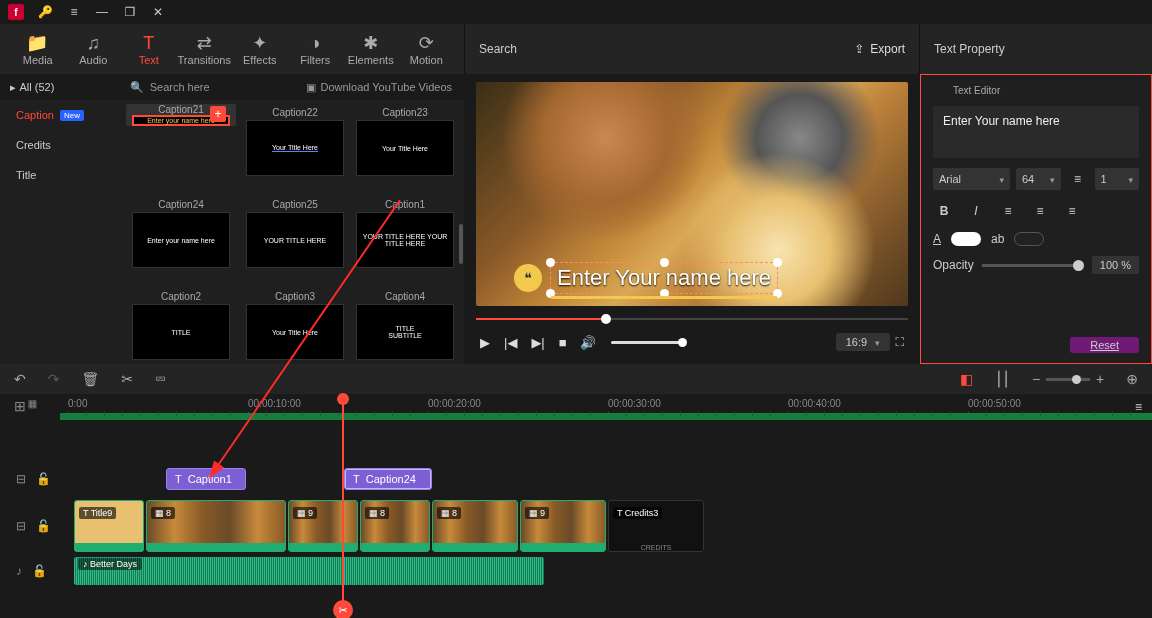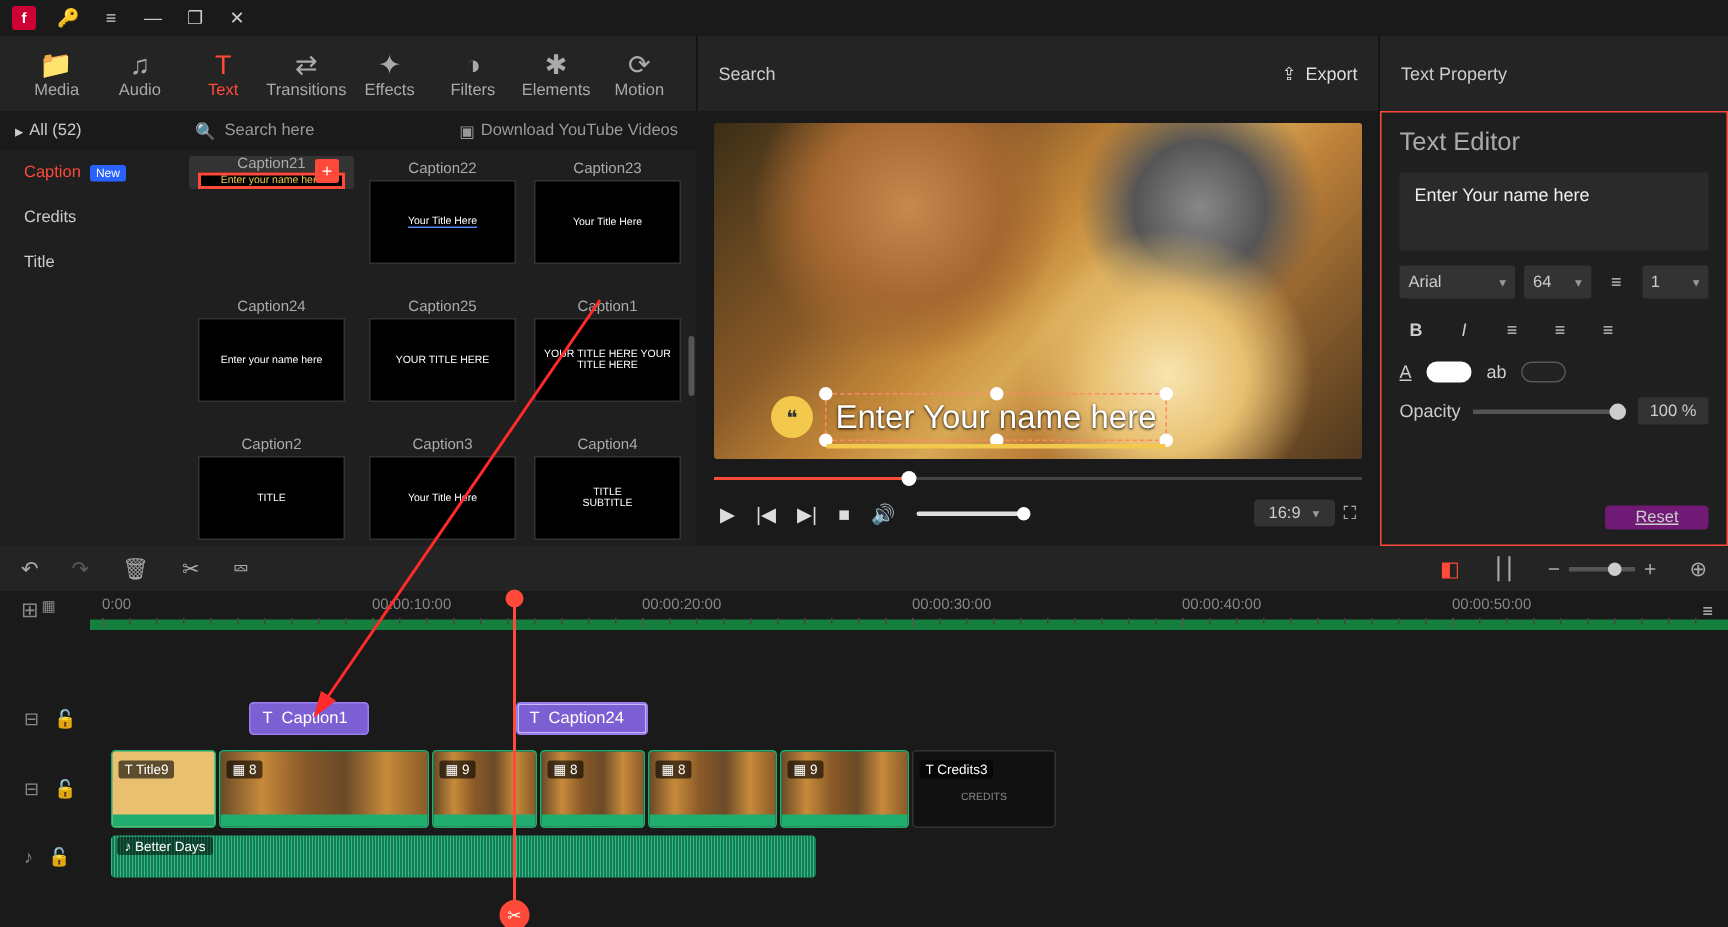--- a/index.html
+++ b/index.html
@@ -68,21 +68,21 @@
 .time-cur { color:#ff4a3a;}
 .controls { height:28px; display:flex; align-items:center; gap:14px; padding:0 4px;}
 .ctrl { color:#ddd; cursor:pointer; font-size:13px;}
 .vol-track { width:72px; height:3px; background:#ddd; position:relative; border-radius:2px;}
 .vol-knob { position:absolute; right:-4px; top:-3px; width:9px;height:9px;background:#fff;border-radius:50%;}
 .aspect { margin-left:auto; display:flex; align-items:center; gap:6px;}
 .aspect-sel { background:#333; padding:3px 10px; border-radius:3px; font-size:11px; display:flex; gap:8px; align-items:center;}
 .fs { color:#ccc; cursor:pointer;}
 
 .proppanel { width:232px; background:#1f1f1f; border:1px solid #ff4a3a; padding:10px 12px; display:flex; flex-direction:column; gap:10px;}
-.prop-sec-lbl { font-size:17px; color:#aaa;}
+.prop-sec-lbl { font-size:10px; color:#aaa;margin-left:20px;}
 .text-area { background:#2a2a2a; height:52px; padding:8px 10px; font-size:12px; color:#eee;}
 .prop-row { display:flex; gap:6px; align-items:center;}
 .sel { background:#333; height:22px; display:flex; align-items:center; padding:0 6px; font-size:11px; border-radius:2px;}
 .sel .chev{margin-left:auto;}
 .fmt-row { display:flex; gap:10px;}
 .fmt { width:22px;height:22px; display:flex;align-items:center;justify-content:center; color:#ccc; cursor:pointer;}
 .fmt.bold{font-weight:bold}.fmt.ital{font-style:italic}
 .color-row{display:flex; gap:10px; align-items:center;}
 .swatch{width:30px;height:14px;border-radius:7px;}
 .opacity-row{display:flex;align-items:center;gap:8px;}
@@ -117,21 +117,21 @@
 .clip { position:absolute; top:4px; bottom:4px; border-radius:3px; overflow:hidden;}
 .clip.text { background:#7c5fd3; border:1px solid #9a7ff0; top:8px; bottom:8px; display:flex; align-items:center; gap:6px; padding:0 8px; font-size:11px; color:#fff;}
 .clip.text.sel{box-shadow:0 0 0 1px #c7b7ff inset;}
 .clip.video { top:2px; bottom:2px; background:linear-gradient(90deg,#6a4a28,#c78a3a,#8a5a28,#6a4a28,#c78a3a,#8a5a28); border:1px solid #1fae6f;}
 .clip.video.title { background:#e8c070;}
 .clip.video::after{content:"";position:absolute;left:0;right:0;bottom:0;height:8px;background:#1fae6f;}
 .vclip-badge{position:absolute;top:6px;left:4px;background:rgba(0,0,0,.6);color:#fff;font-size:9px;padding:1px 4px;border-radius:2px;display:flex;align-items:center;gap:3px;}
 .clip.audio { top:3px; bottom:3px; background:#1a7a54;}
 .audio-wave{position:absolute;inset:0;background:repeating-linear-gradient(90deg,#2bbd87 0 1px,transparent 1px 2px), linear-gradient(#1a7a54,#1a7a54);}
 .audio-lbl{position:absolute;top:1px;left:4px;background:rgba(0,0,0,.5);color:#fff;font-size:9px;padding:1px 5px;border-radius:2px;display:flex;gap:4px;align-items:center;}
-.credits-clip{background:#111;border:1px solid #333;top:2px;bottom:2px;display:flex;flex-direction:column;align-items:center;justify-content:center;font-size:7px;color:#888;}
+.credits-clip{background:#111;border:1px solid #333;top:2px;bottom:2px;display:flex;flex-direction:column;align-items:center;justify-content:flex-end;font-size:7px;color:#888;}
 .add-track{position:absolute;left:14px;top:4px;color:#888;font-size:14px;display:flex;gap:2px;}
 
 
 .arrow-svg{position:absolute;pointer-events:none;z-index:20;}
 
 .chev::after{content:"▾";font-size:9px;color:#999}
 </style>
 </head>
 <body>
 

